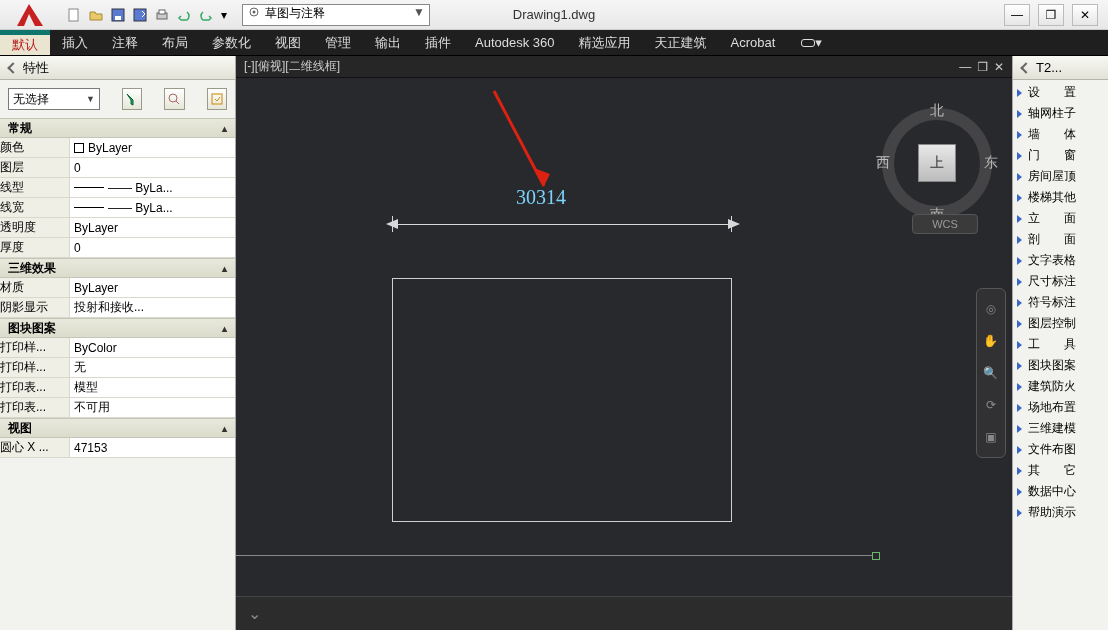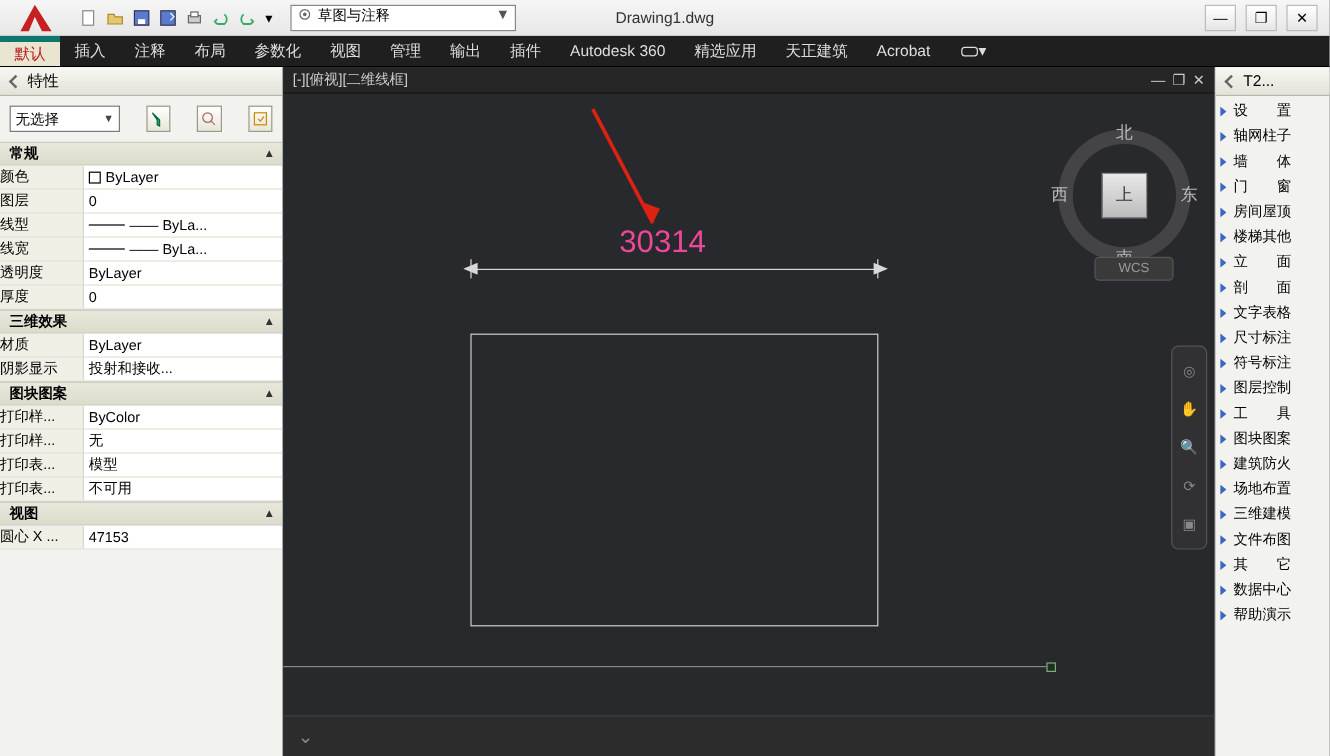--- a/index.html
+++ b/index.html
@@ -33,21 +33,21 @@
 .prop-row{display:flex;height:20px;border-bottom:1px solid #d8d8cc}
 .prop-label{width:70px;background:#efefe5;border-right:1px solid #d8d8cc;display:flex;align-items:center;white-space:nowrap;overflow:hidden}
 .prop-value{flex:1;background:#fff;display:flex;align-items:center;padding:0 4px;white-space:nowrap;overflow:hidden}
 .prop-value .sw{width:10px;height:10px;border:1px solid #000;margin-right:4px;background:#fff}
 .prop-value .ln{width:30px;height:1px;background:#000;margin-right:4px}
 .center{flex:1;background:#222;display:flex;flex-direction:column;position:relative}
 .model-titlebar{height:22px;background:#262626;color:#ccc;display:flex;align-items:center;padding:0 8px;gap:4px;border-bottom:1px solid #111}
 .model-titlebar .wc{margin-left:auto;display:flex;gap:6px}
 .model-titlebar .wc span{cursor:pointer;font-family:Arial}
 .canvas{flex:1;position:relative;background:#28292c}
-.dim-text{position:absolute;color:#ec4899;font-family:Liberation Sans, sans-serif;font-size:26px}
+.dim-text{position:absolute;color:#7dd3fc;font-family:Liberation Serif, serif;font-size:20px}
 .arrow{position:absolute}
 .dim-line{position:absolute;background:#d8d8d8}
 .dim-tick{position:absolute;width:1px;height:16px;background:#d8d8d8}
 .rect{position:absolute;border:1px solid #cfcfcf}
 .viewcube{position:absolute;top:30px;right:20px;width:110px;height:110px}
 .vc-ring{position:absolute;inset:0;border:12px solid rgba(120,120,120,.35);border-radius:50%}
 .vc-face{position:absolute;left:36px;top:36px;width:38px;height:38px;background:linear-gradient(#e8e8e8,#bcbcbc);border:1px solid #888;display:flex;align-items:center;justify-content:center;color:#333;font-size:14px}
 .vc-lbl{position:absolute;color:#bcbcbc;font-size:14px}
 .wcs-badge{position:absolute;top:136px;right:34px;width:66px;height:20px;border:1px solid #555;border-radius:4px;background:#3a3a3a;color:#9a9a9a;display:flex;align-items:center;justify-content:center;font-size:11px}
 .navbar{position:absolute;right:6px;top:210px;width:30px;background:rgba(60,60,60,.45);border:1px solid #555;border-radius:6px;display:flex;flex-direction:column;align-items:center;gap:12px;padding:10px 0}

